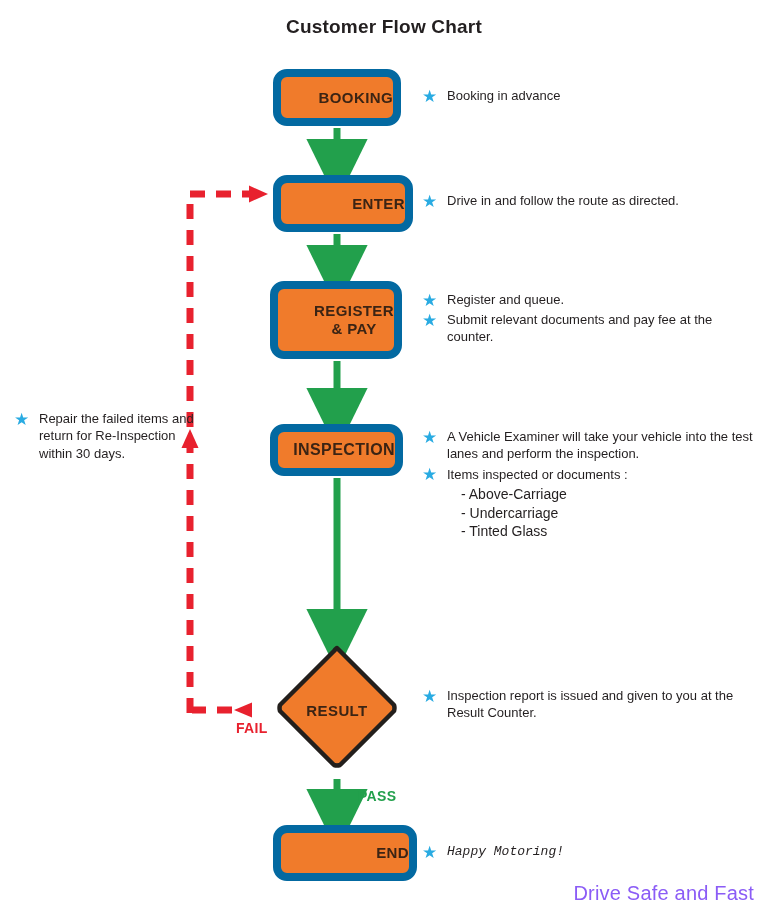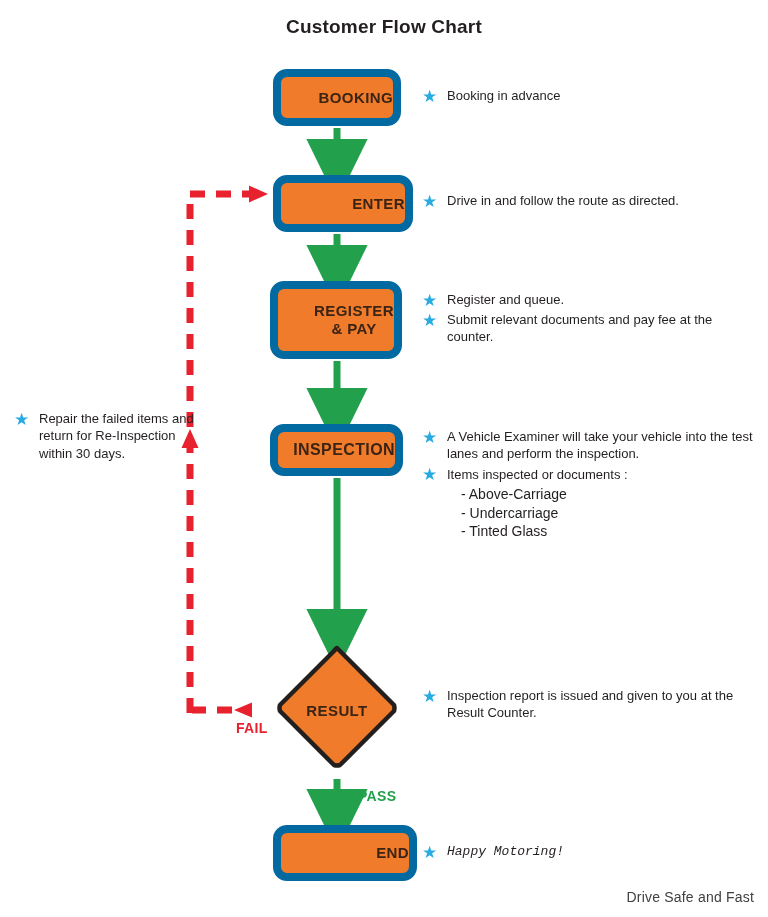--- a/index.html
+++ b/index.html
@@ -92,21 +92,21 @@
   
   .edge-label{
     position:absolute;font-weight:bold;font-size:14px;letter-spacing:.3px;
   }
   .lbl-fail{left:196px;top:720px;color:#E8212E;margin-left:40px;}
   .lbl-pass{left:358px;top:788px;color:#22A04C;}
 
   
   .footer{
     position:absolute;right:14px;bottom:12px;
-    font-size:14px;color:#404040;
+    font-size:20px;color:#8b5cf6;
     letter-spacing:.2px;
   }
 </style>
 </head>
 <body>
 
 <div id="canvas">
 
   <div class="title">Customer Flow Chart</div>
 

